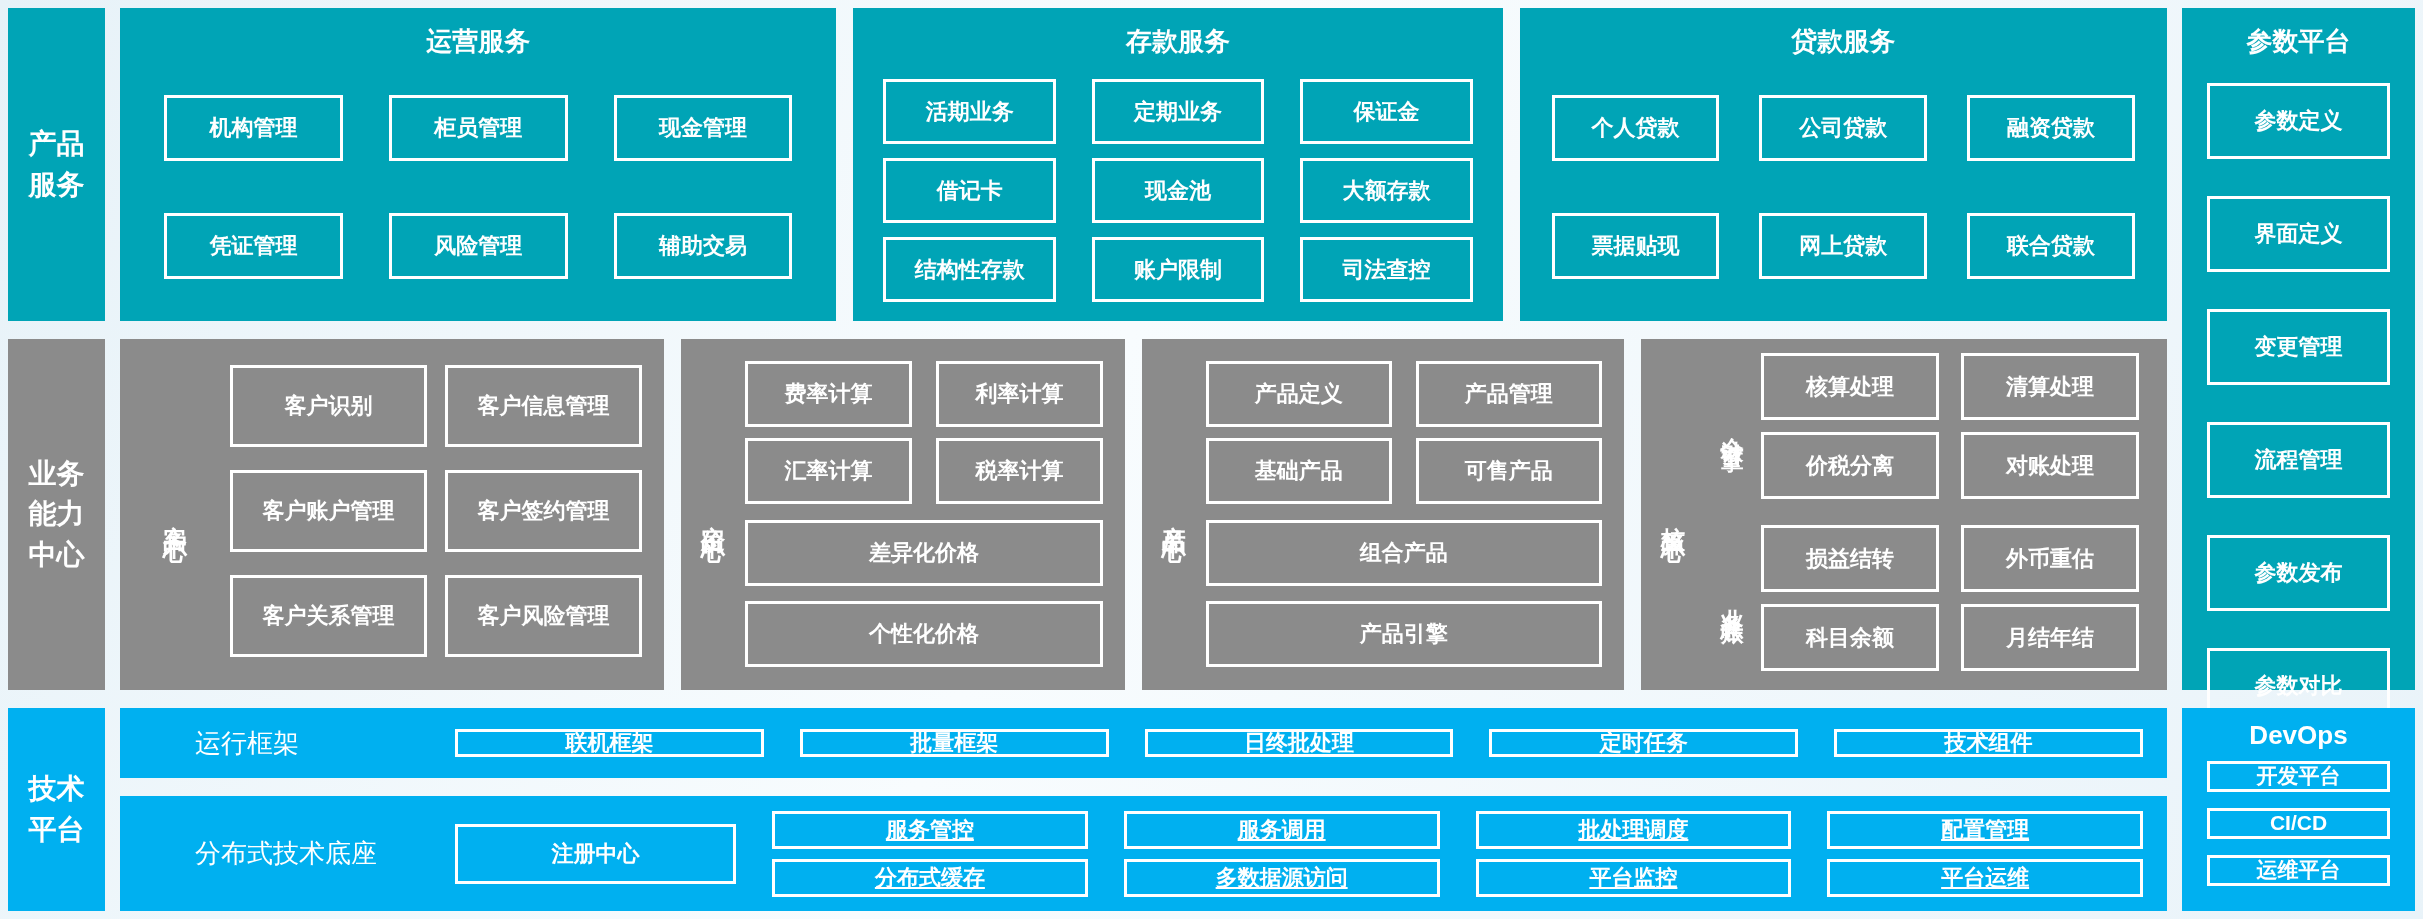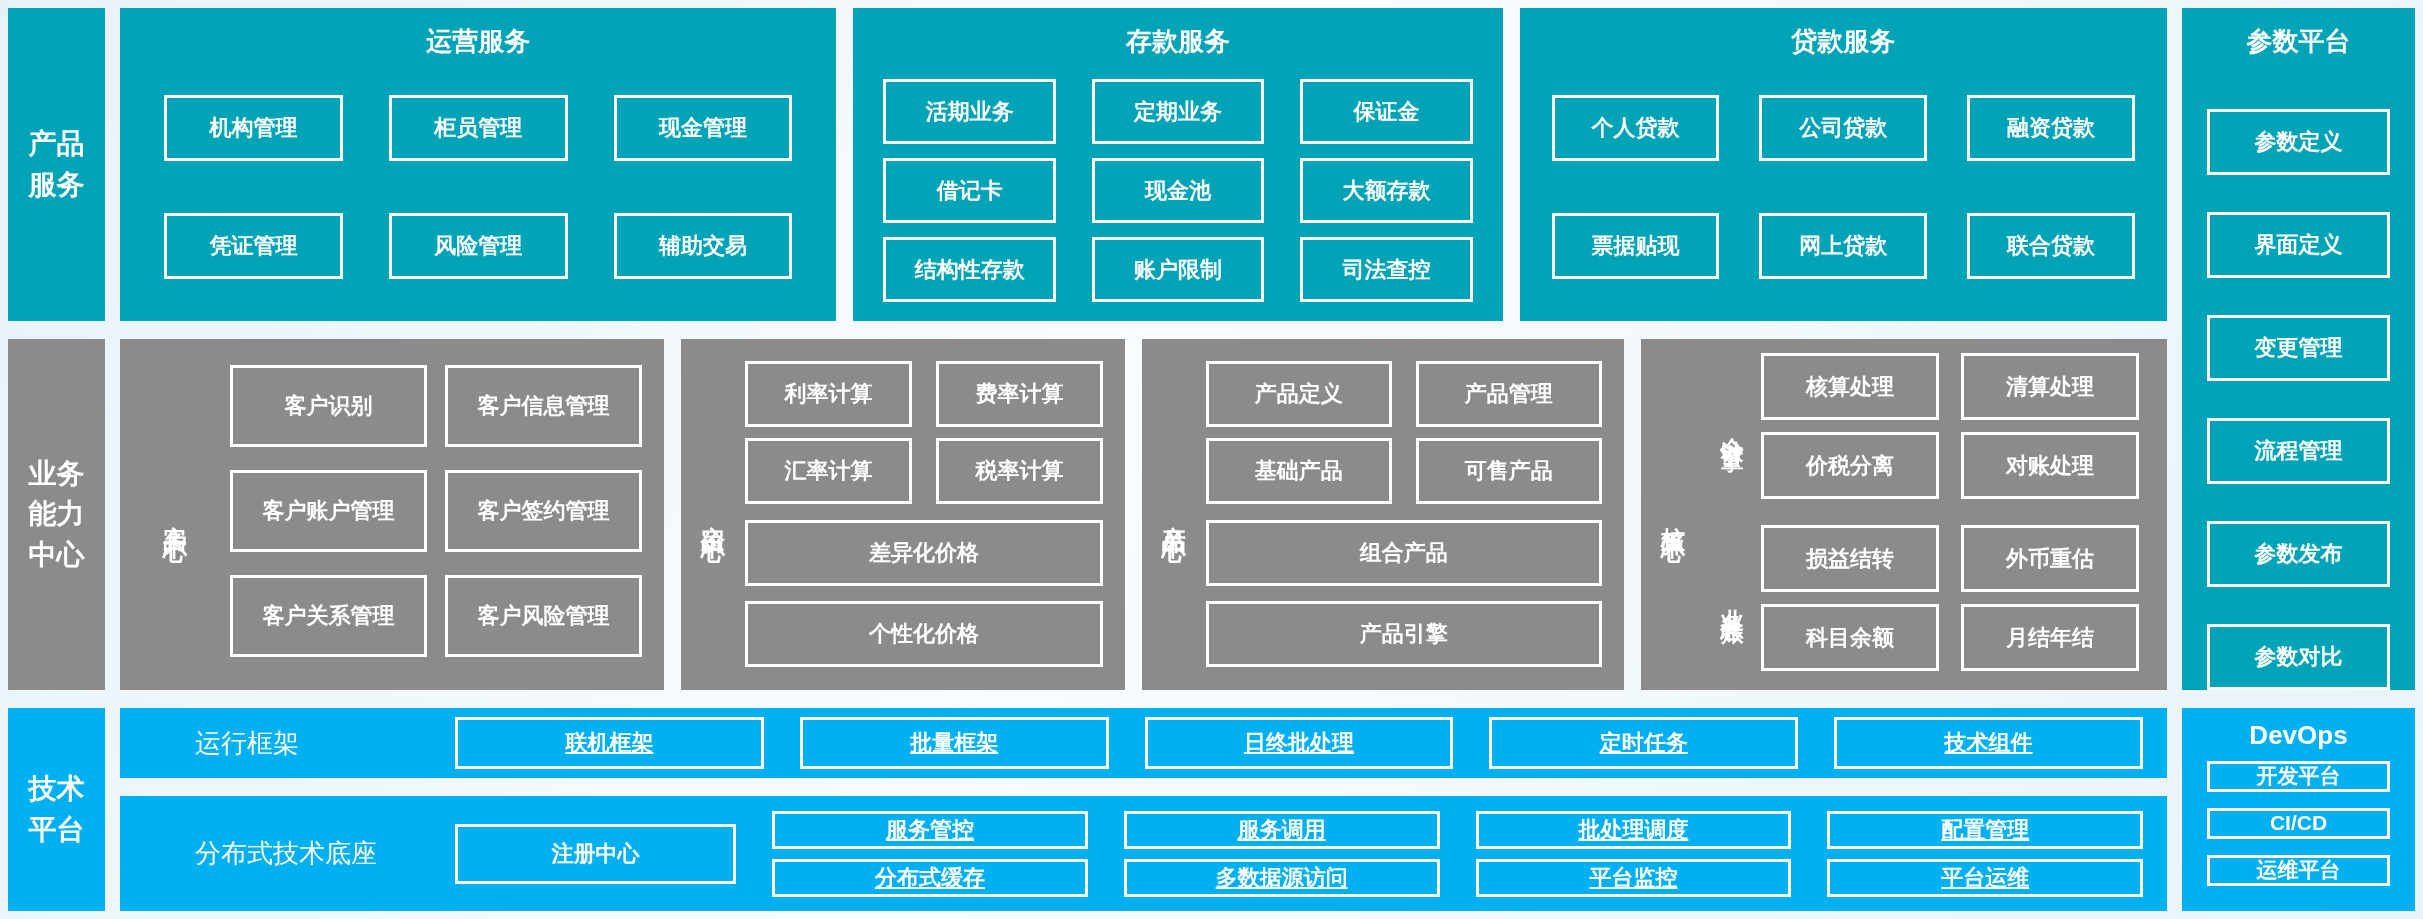--- a/index.html
+++ b/index.html
@@ -50,21 +50,21 @@
   .b-dep{flex:648 0 0;}
   .b-loan{flex:646 0 0;}
   .boxgrid{display:grid;}
   .ops-grid{grid-template-columns:repeat(3,1fr);column-gap:46px;row-gap:52px;margin:36px 44px 0;grid-auto-rows:66px;}
   .dep-grid{grid-template-columns:repeat(3,1fr);column-gap:36px;row-gap:14px;margin:20px 30px 0;grid-auto-rows:65px;}
   .loan-grid{grid-template-columns:repeat(3,1fr);column-gap:40px;row-gap:52px;margin:36px 32px 0;grid-auto-rows:66px;}
 
   
   .param-block{grid-column:3;grid-row:1/3;display:flex;flex-direction:column;justify-content:space-between;}
   .param-list{display:flex;flex-direction:column;gap:37px;margin:24px 25px 0;}
-  .param-list .box{height:66px;}
+  .param-list .box{height:76px;}
 
   
   .center-block{display:flex;padding:12px 22px 12px 0;}
   .c-customer{flex:548 0 0;}
   .c-pricing{flex:443 0 0;}
   .c-product{flex:483 0 0;}
   .c-accounting{flex:523 0 0;padding-right:28px;}
   .vlabel{
     writing-mode:vertical-rl;text-orientation:upright;
     display:flex;align-items:center;justify-content:center;
@@ -81,21 +81,21 @@
   .acct-group{display:flex;}
   .acct-group .vlabel{flex:0 0 56px;font-size:23px;}
   .acct-grid{flex:1;grid-template-columns:1fr 1fr;column-gap:22px;row-gap:12px;grid-auto-rows:67px;}
 
   
   .bar{display:flex;align-items:center;padding:0 24px 0 75px;}
   .bar-runtime{grid-column:2;grid-row:3;}
   .bar-dist{grid-column:2;grid-row:4;}
   .bar-label{flex:0 0 260px;font-size:26px;font-weight:400;}
   .bar-boxes{flex:1;display:flex;gap:36px;}
-  .bar-boxes .box{flex:1;height:52px;text-decoration:underline;}
+  .bar-boxes .box{flex:1;height:28px;}
   .registry-box{flex:0 0 281px;height:60px;margin-right:36px;}
   .dist-grid{flex:1;display:grid;grid-template-columns:repeat(4,1fr);column-gap:36px;row-gap:10px;grid-auto-rows:38px;text-decoration:underline;}
 
   
   .devops-block{grid-column:3;grid-row:3/5;display:flex;flex-direction:column;}
   .devops-list{display:flex;flex-direction:column;gap:16px;margin:10px 25px 0;}
   .devops-list .box{height:31px;font-size:21px;}
   .devops-block .block-title{margin-top:12px;}
 </style>
 </head>
@@ -181,22 +181,22 @@
             <div class="box">客户风险管理</div>
           </div>
       </div>
     </section>
 
     <section class="block grayc center-block c-pricing">
       <div class="vlabel">定价中心</div>
       <div class="center-content">
         <div class="boxgrid calc-grid">
 
-        <div class="box">利率计算</div>
-            <div class="box">费率计算</div>
+        <div class="box">费率计算</div>
+            <div class="box">利率计算</div>
             <div class="box">汇率计算</div>
             <div class="box">税率计算</div>
           </div>
         <div class="wide-list">
 
         <div class="box">差异化价格</div>
             <div class="box">个性化价格</div>
           </div>
       </div>
     </section>

